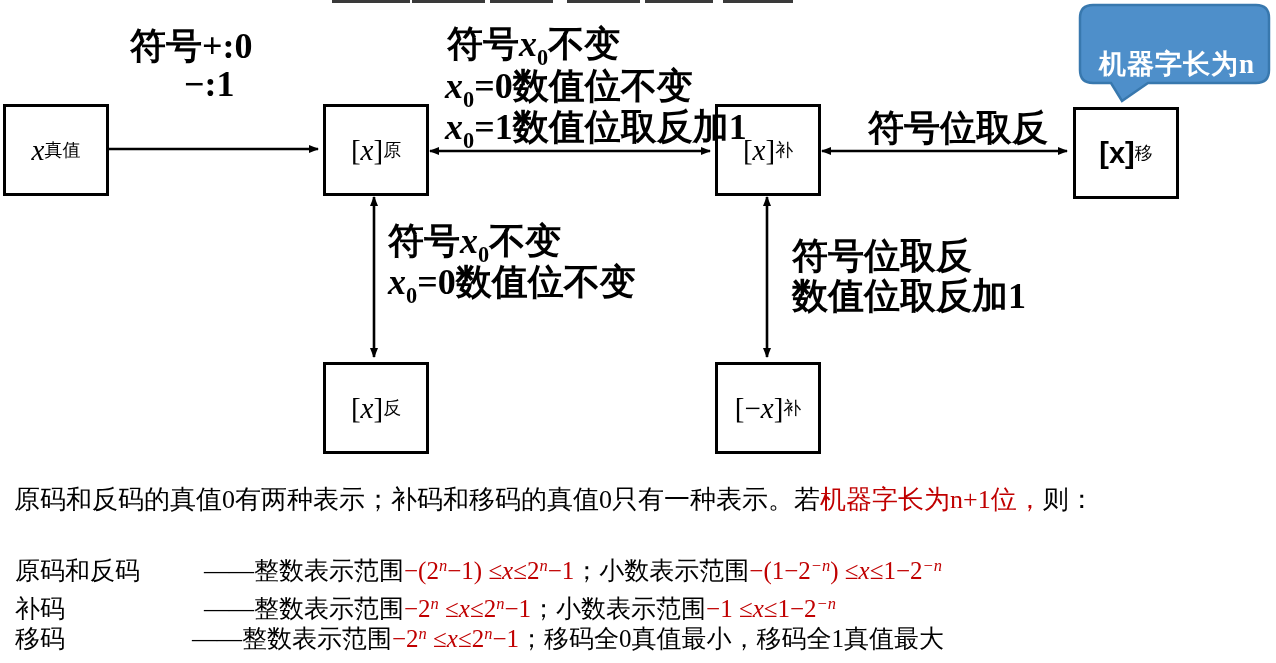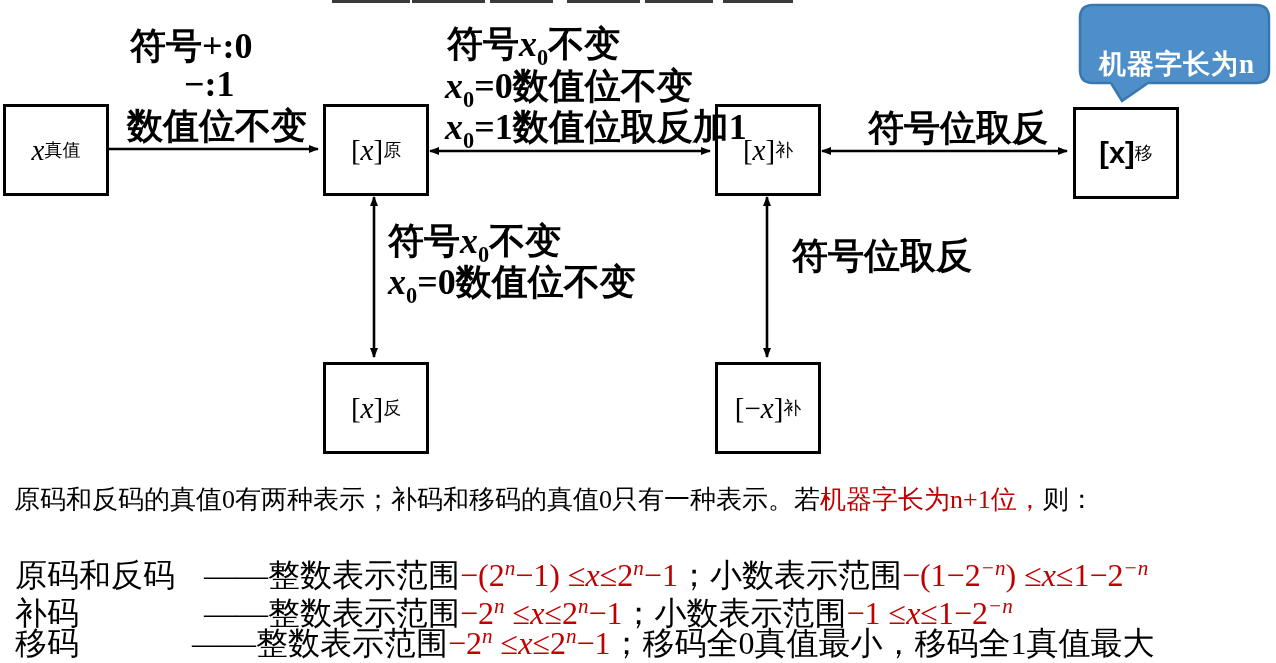--- a/index.html
+++ b/index.html
@@ -3,21 +3,21 @@
 <meta charset="utf-8">
 <style>
   :root{ --red:#c00000; --ink:#000; --bubble:#4e8fca; --bubble-br:#3878ae; }
   html,body{margin:0;padding:0;background:#fff;}
   #stage{position:relative;width:1276px;height:663px;background:#ffffff;overflow:hidden;
          font-family:"Liberation Serif","DejaVu Serif",serif;color:var(--ink);}
   .remnant{position:absolute;top:0;height:3px;background:#3a3a3a;}
   .box{position:absolute;width:100px;height:86px;border:3px solid #000;background:#fff;
        display:flex;align-items:center;justify-content:center;font-size:29px;white-space:nowrap;}
   .lbl{position:absolute;font-size:36px;font-weight:600;white-space:nowrap;line-height:1.15;}
-  .note{position:absolute;font-size:32px;white-space:nowrap;line-height:1.2;}
+  .note{position:absolute;font-size:25px;white-space:nowrap;line-height:1.2;}
   .it{font-style:italic;}
   .sb{font-size:0.62em;vertical-align:-0.42em;}
   .sp{font-size:0.66em;vertical-align:0.5em;}
   .rd{color:var(--red);}
   .sf{font-family:"Liberation Sans","DejaVu Sans",sans-serif;font-weight:700;}
   svg.overlay{position:absolute;left:0;top:0;}
   .bubble-text{position:absolute;color:#fff;font-size:27px;font-weight:600;letter-spacing:1px;white-space:nowrap;}
 </style>
 </head>
 <body>
@@ -75,32 +75,32 @@
     </div>
   <div class="box" style="left:715px;top:362px;">
       <span>[−</span>
       <span class="it">x</span>
       <span>]</span>
       <span class="sb">补</span>
     </div>
 
   <div class="lbl" style="left:130px;top:26px;">符号+:0</div>
   <div class="lbl" style="left:184px;top:64px;">−:1</div>
-  <div class="lbl" style="left:127px;top:106px;">数值位不变</div>
 
   <div class="lbl" style="left:447px;top:24px;"><span>符号</span><span class="it">x</span><span class="sb">0</span><span>不变</span></div>
   <div class="lbl" style="left:445px;top:66px;"><span class="it">x</span><span class="sb">0</span><span>=0数值位不变</span></div>
   <div class="lbl" style="left:445px;top:107px;"><span class="it">x</span><span class="sb">0</span><span>=1数值位取反加1</span></div>
 
   <div class="lbl" style="left:868px;top:108px;">符号位取反</div>
 
   <div class="lbl" style="left:388px;top:221px;"><span>符号</span><span class="it">x</span><span class="sb">0</span><span>不变</span></div>
   <div class="lbl" style="left:388px;top:262px;"><span class="it">x</span><span class="sb">0</span><span>=0数值位不变</span></div>
 
   <div class="lbl" style="left:792px;top:236px;">符号位取反</div>
+  <div class="lbl" style="left:792px;top:276px;">数值位取反加1</div>
 
   <div class="note" style="left:14px;top:484px;font-size:26px;text-align:center;"><span>原码和反码的真值0有两种表示；补码和移码的真值0只有一种表示。若</span><span class="rd">机器字长为n+1位，</span><span>则：</span></div>
 
   <div class="note" style="left:15px;top:556px;">原码和反码</div>
   <div class="note" style="left:204px;top:556px;"><span>——整数表示范围</span><span class="rd">−(2</span><span class="rd it sp">n</span><span class="rd">−1) </span><span class="rd">≤</span><span class="rd it">x</span><span class="rd">≤</span><span class="rd">2</span><span class="rd it sp">n</span><span class="rd">−1</span><span>；小数表示范围</span><span class="rd">−(1−2</span><span class="rd it sp">−n</span><span class="rd">) </span><span class="rd">≤</span><span class="rd it">x</span><span class="rd">≤</span><span class="rd">1−2</span><span class="rd it sp">−n</span></div>
 
   <div class="note" style="left:15px;top:594px;">补码</div>
   <div class="note" style="left:204px;top:594px;"><span>——整数表示范围</span><span class="rd">−2</span><span class="rd it sp">n</span><span class="rd"> ≤</span><span class="rd it">x</span><span class="rd">≤</span><span class="rd">2</span><span class="rd it sp">n</span><span class="rd">−1</span><span>；小数表示范围</span><span class="rd">−1 ≤</span><span class="rd it">x</span><span class="rd">≤</span><span class="rd">1−2</span><span class="rd it sp">−n</span></div>
 
   <div class="note" style="left:15px;top:624px;">移码</div>

